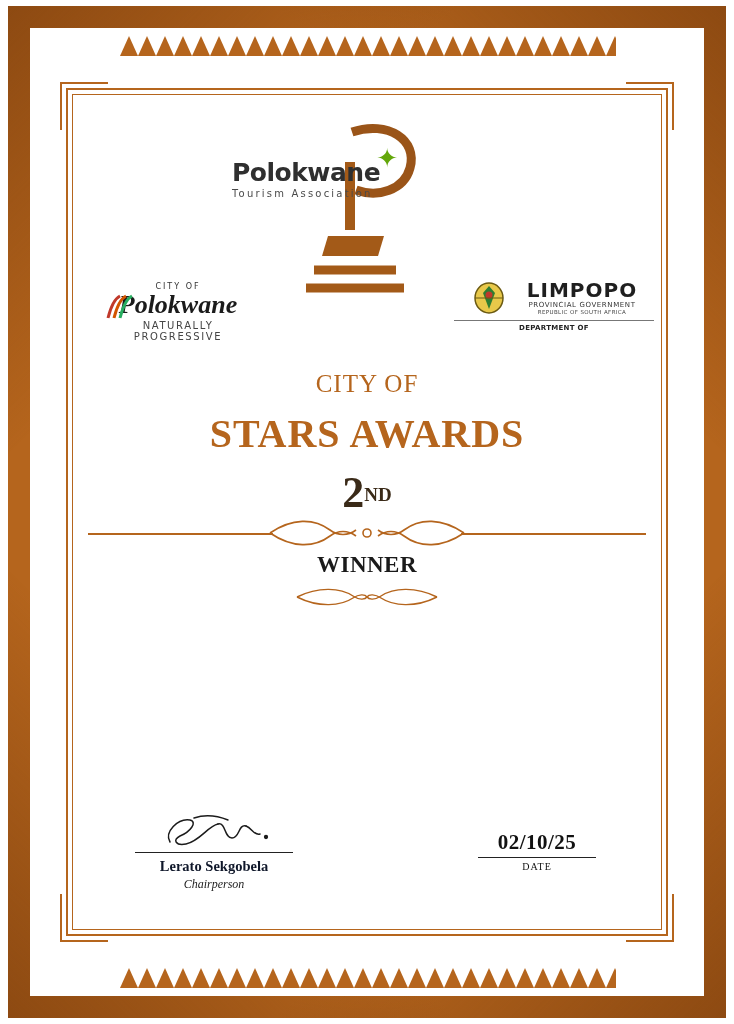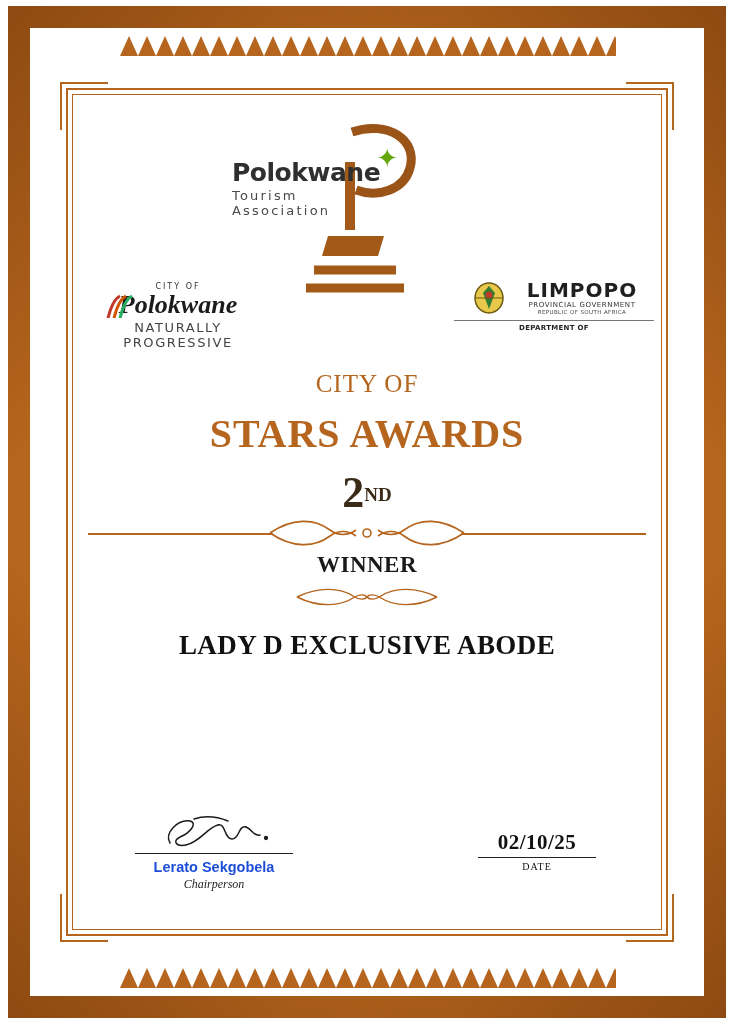--- a/index.html
+++ b/index.html
@@ -137,21 +137,21 @@
   .pta-word {
     font-family: "DejaVu Sans", sans-serif;
     font-size: 25px;
     font-weight: bold;
     color: #2f2f2f;
     letter-spacing: -0.5px;
     line-height: 1;
   }
   .pta-sub {
     font-family: "DejaVu Sans", sans-serif;
-    font-size: 13px;
+    font-size: 10px;
     color: #4a4a4a;
     letter-spacing: 2.2px;
     margin-top: 3px;
   }
   .pta-star {
     position: absolute;
     right: -16px;
     top: -14px;
     color: #63a70a;
     font-size: 26px;
@@ -174,21 +174,21 @@
   .city-name {
     font-family: "Liberation Serif", serif;
     font-style: italic;
     font-weight: bold;
     font-size: 26px;
     color: #1b1b1b;
     line-height: 1.05;
   }
   .city-tag {
     font-family: "DejaVu Sans", sans-serif;
-    font-size: 13px;
+    font-size: 10px;
     letter-spacing: 1.6px;
     color: #444;
     margin-top: 2px;
   }
   .city-stripes {
     position: absolute;
     left: 8px;
     top: 12px;
     width: 32px;
     height: 26px;
@@ -343,24 +343,24 @@
   .signature {
     height: 42px;
     position: relative;
   }
   .sign-line {
     border-top: 1.4px solid #222;
     width: 158px;
     margin: 0 auto 5px auto;
   }
   .sign-name {
-    font-family: Liberation Sans, sans-serif;
+    font-family: Liberation Serif, serif;
     font-weight: bold;
     font-size: 14.5px;
-    color: #1d4ed8;
+    color: #0f172a;
   }
   .sign-role {
     font-family: "Liberation Serif", serif;
     font-style: italic;
     font-size: 12px;
     color: #222;
     margin-top: 2px;
   }
 
   .date-block {
@@ -563,21 +563,20 @@
       <svg viewBox="0 0 200 26" width="200" height="26" aria-hidden="true">
         <g fill="none" stroke="#b5651d" stroke-width="1.4">
           <path d="M30 13 C 52 2, 74 4, 86 12 C 92 16, 98 16, 100 13"></path>
           <path d="M30 13 C 52 24, 74 22, 86 14 C 92 10, 98 10, 100 13"></path>
           <path d="M170 13 C 148 2, 126 4, 114 12 C 108 16, 102 16, 100 13"></path>
           <path d="M170 13 C 148 24, 126 22, 114 14 C 108 10, 102 10, 100 13"></path>
         </g>
       </svg>
     </div>
 
-    <div class="recipient">LADY D EXCLUSIVE ABODE</div>
 
     <div class="footer">
 
       <div class="sign-block">
         <div class="signature">
           <svg viewBox="0 0 160 42" width="160" height="42" aria-hidden="true">
             <g fill="none" stroke="#1b1b1b" stroke-width="1.5" stroke-linecap="round">
               <path d="M36 32 C 30 22, 44 8, 56 10 C 64 12, 56 22, 46 26 C 38 30, 42 36, 52 34 C 66 31, 74 16, 84 14"></path>
               <path d="M84 14 C 92 12, 90 28, 98 28 C 106 28, 104 14, 112 16"></path>
               <path d="M60 8 C 72 4, 84 6, 94 10"></path>

